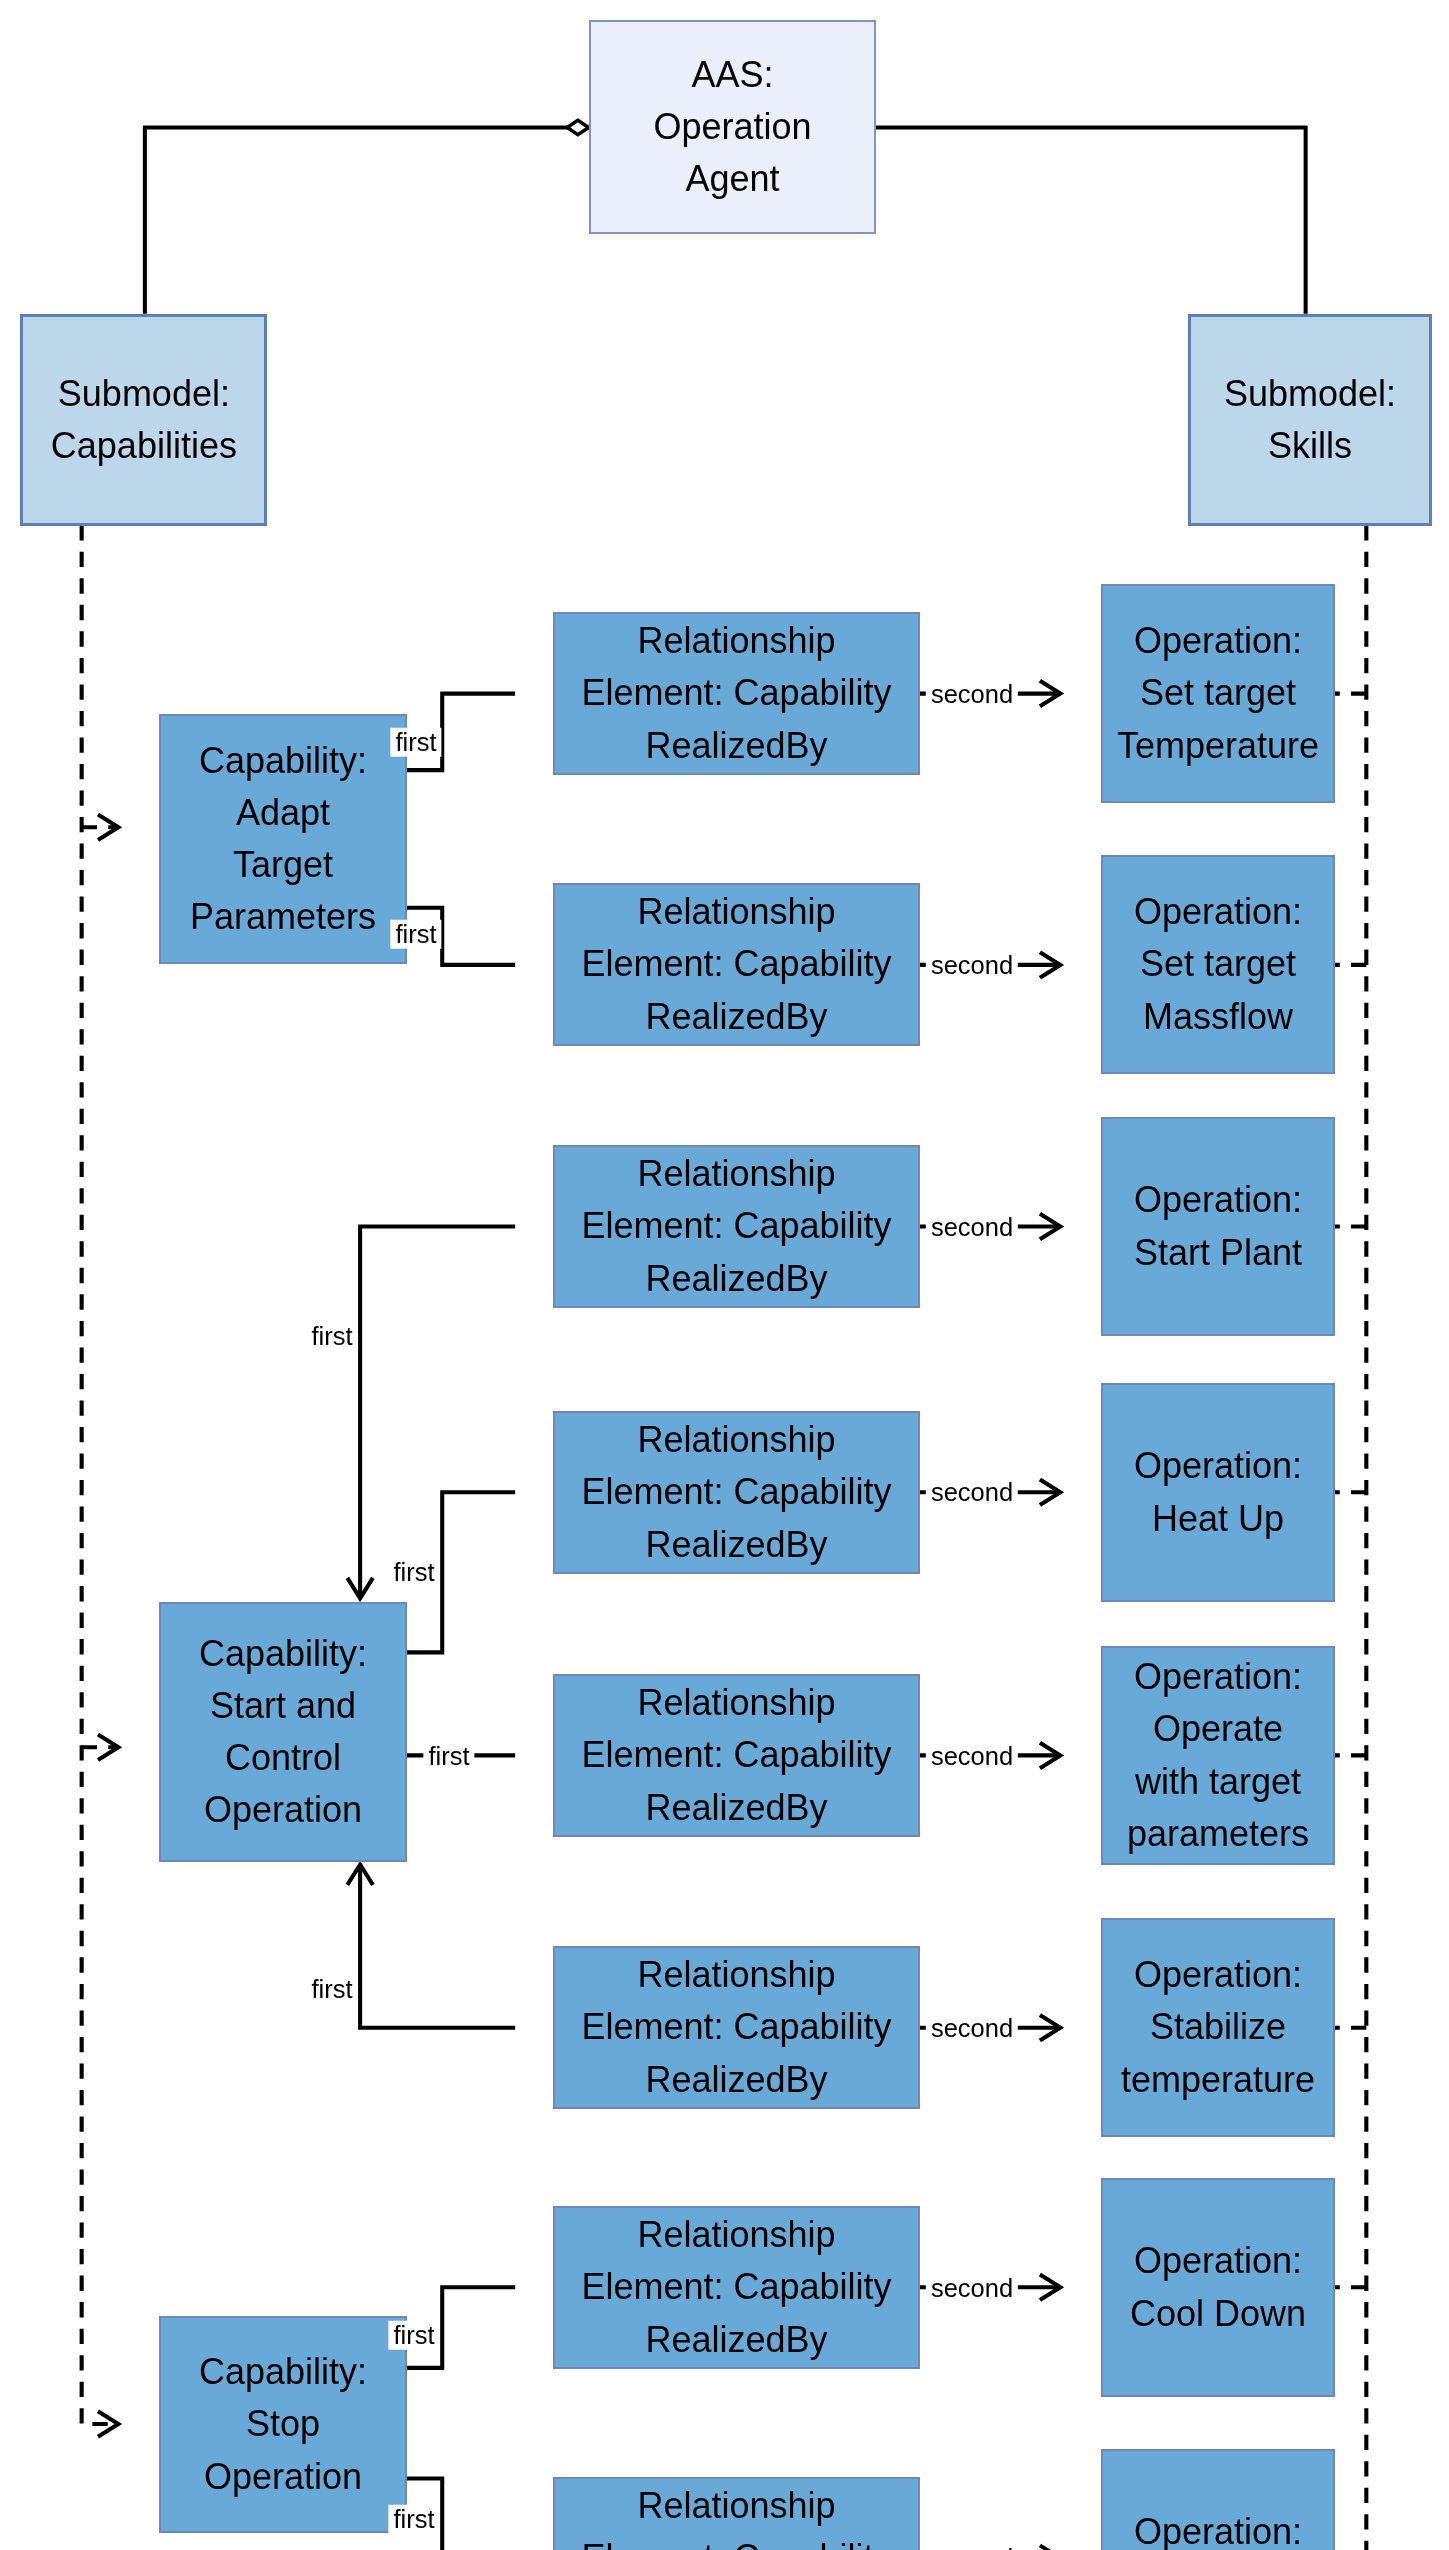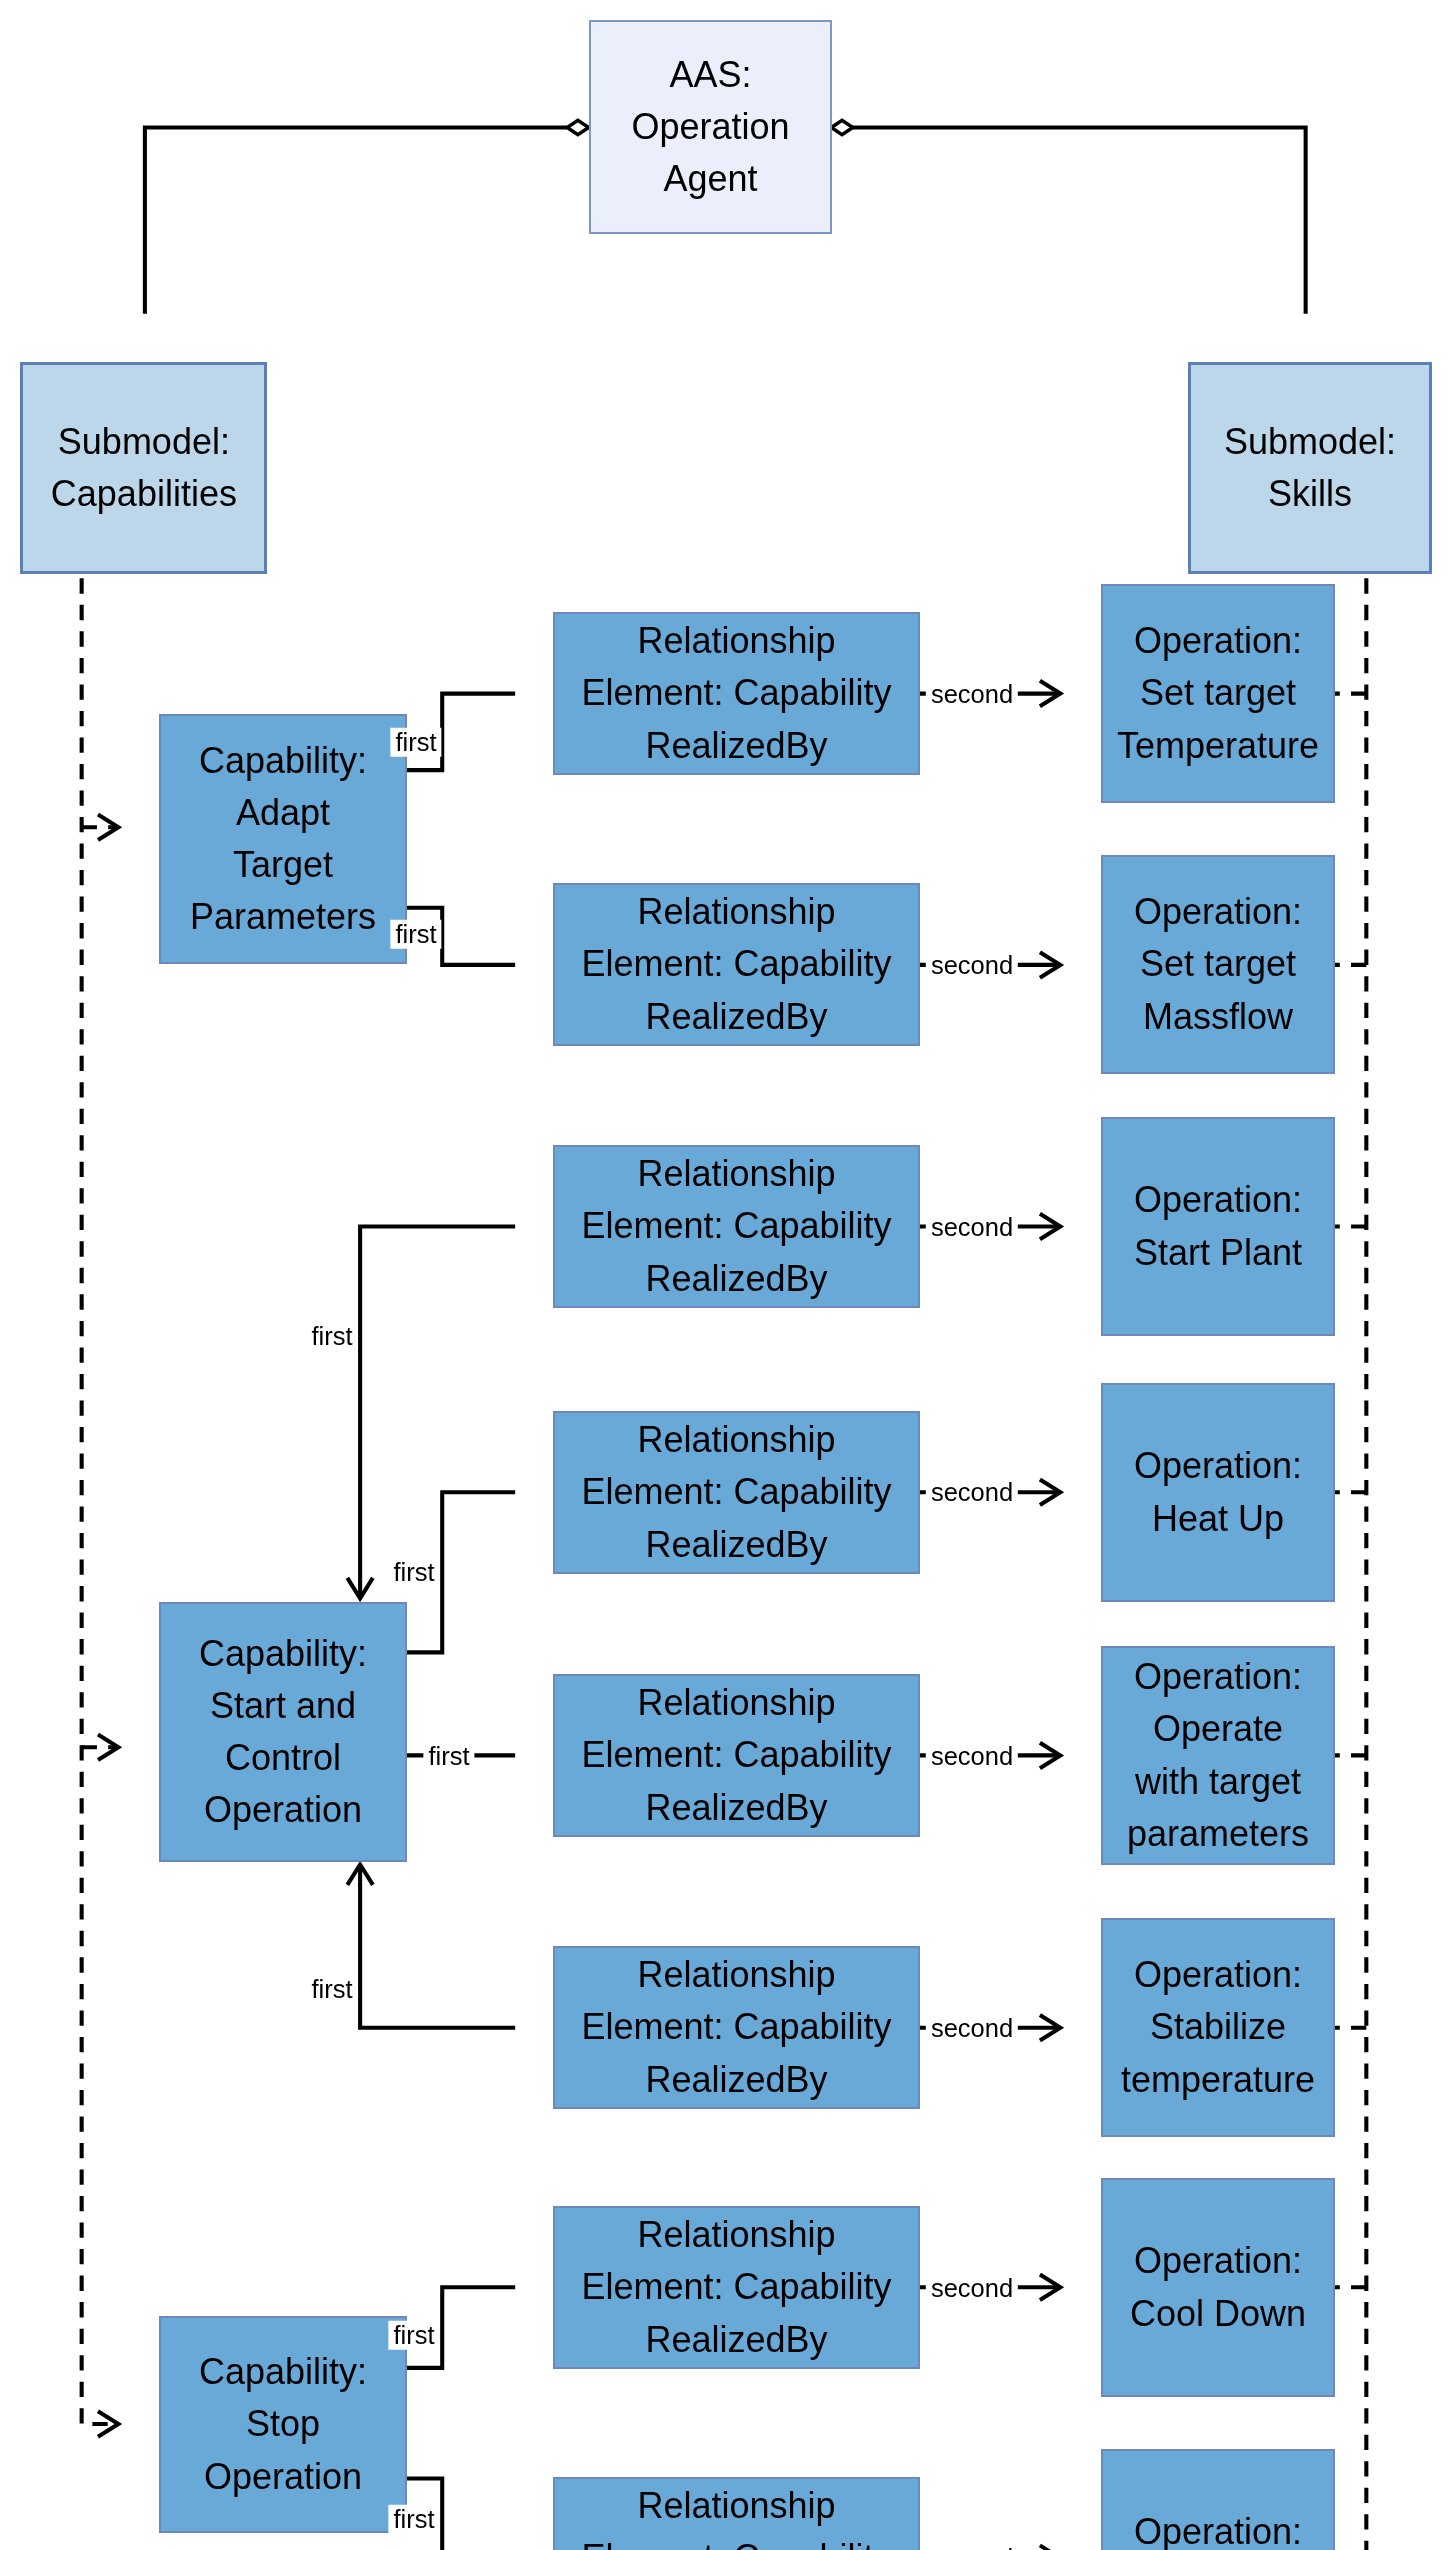--- a/index.html
+++ b/index.html
@@ -42,21 +42,20 @@
     color: #000;
   }
   .node {
     background: var(--node-fill);
     border: 2.6px solid var(--node-border);
     margin-left: 38px;
   }
   .submodel {
     background: var(--submodel-fill);
     border: 3.1px solid var(--submodel-border);
-    margin-top: 48px;
   }
   .aas {
     background: var(--aas-fill);
     border: 2.6px solid var(--aas-border);
   }
   .edge-label {
     position: absolute;
     transform: translate(-50%, -50%);
     font-size: 25.5px;
     line-height: 1;
@@ -108,21 +107,21 @@
     <path d="M1730,1360 H2079" fill="none" stroke="#000000" stroke-width="8" marker-end="url(#chev)"></path>
     <path d="M1730,1892 H2079" fill="none" stroke="#000000" stroke-width="8" marker-end="url(#chev)"></path>
     <path d="M1730,2405 H2079" fill="none" stroke="#000000" stroke-width="8" marker-end="url(#chev)"></path>
     <path d="M1730,2926 H2079" fill="none" stroke="#000000" stroke-width="8" marker-end="url(#chev)"></path>
     <path d="M1730,3442 H2079" fill="none" stroke="#000000" stroke-width="8" marker-end="url(#chev)"></path>
     <path d="M1730,3976 H2079" fill="none" stroke="#000000" stroke-width="8" marker-end="url(#chev)"></path>
     <path d="M1730,4485 H2079" fill="none" stroke="#000000" stroke-width="8" marker-end="url(#chev)"></path>
     <path d="M1730,5016 H2079" fill="none" stroke="#000000" stroke-width="8" marker-end="url(#chev)"></path>
   </svg>
 
-  <div class="box aas" style="left:589px; top:20.4px; width:243px; height:214px;">AAS:
+  <div class="box aas" style="left:589px; top:20.4px; width:287px; height:214px;">AAS:
 Operation
 Agent</div>
 
   <div class="box submodel" style="left:20.4px; top:314px; width:247px; height:212px;">Submodel:
 Capabilities</div>
   <div class="box submodel" style="left:1188px; top:314px; width:244px; height:212px;">Submodel:
 Skills</div>
 
   <div class="box node" style="left:121px; top:714px; width:248px; height:250px;">Capability:
 Adapt

